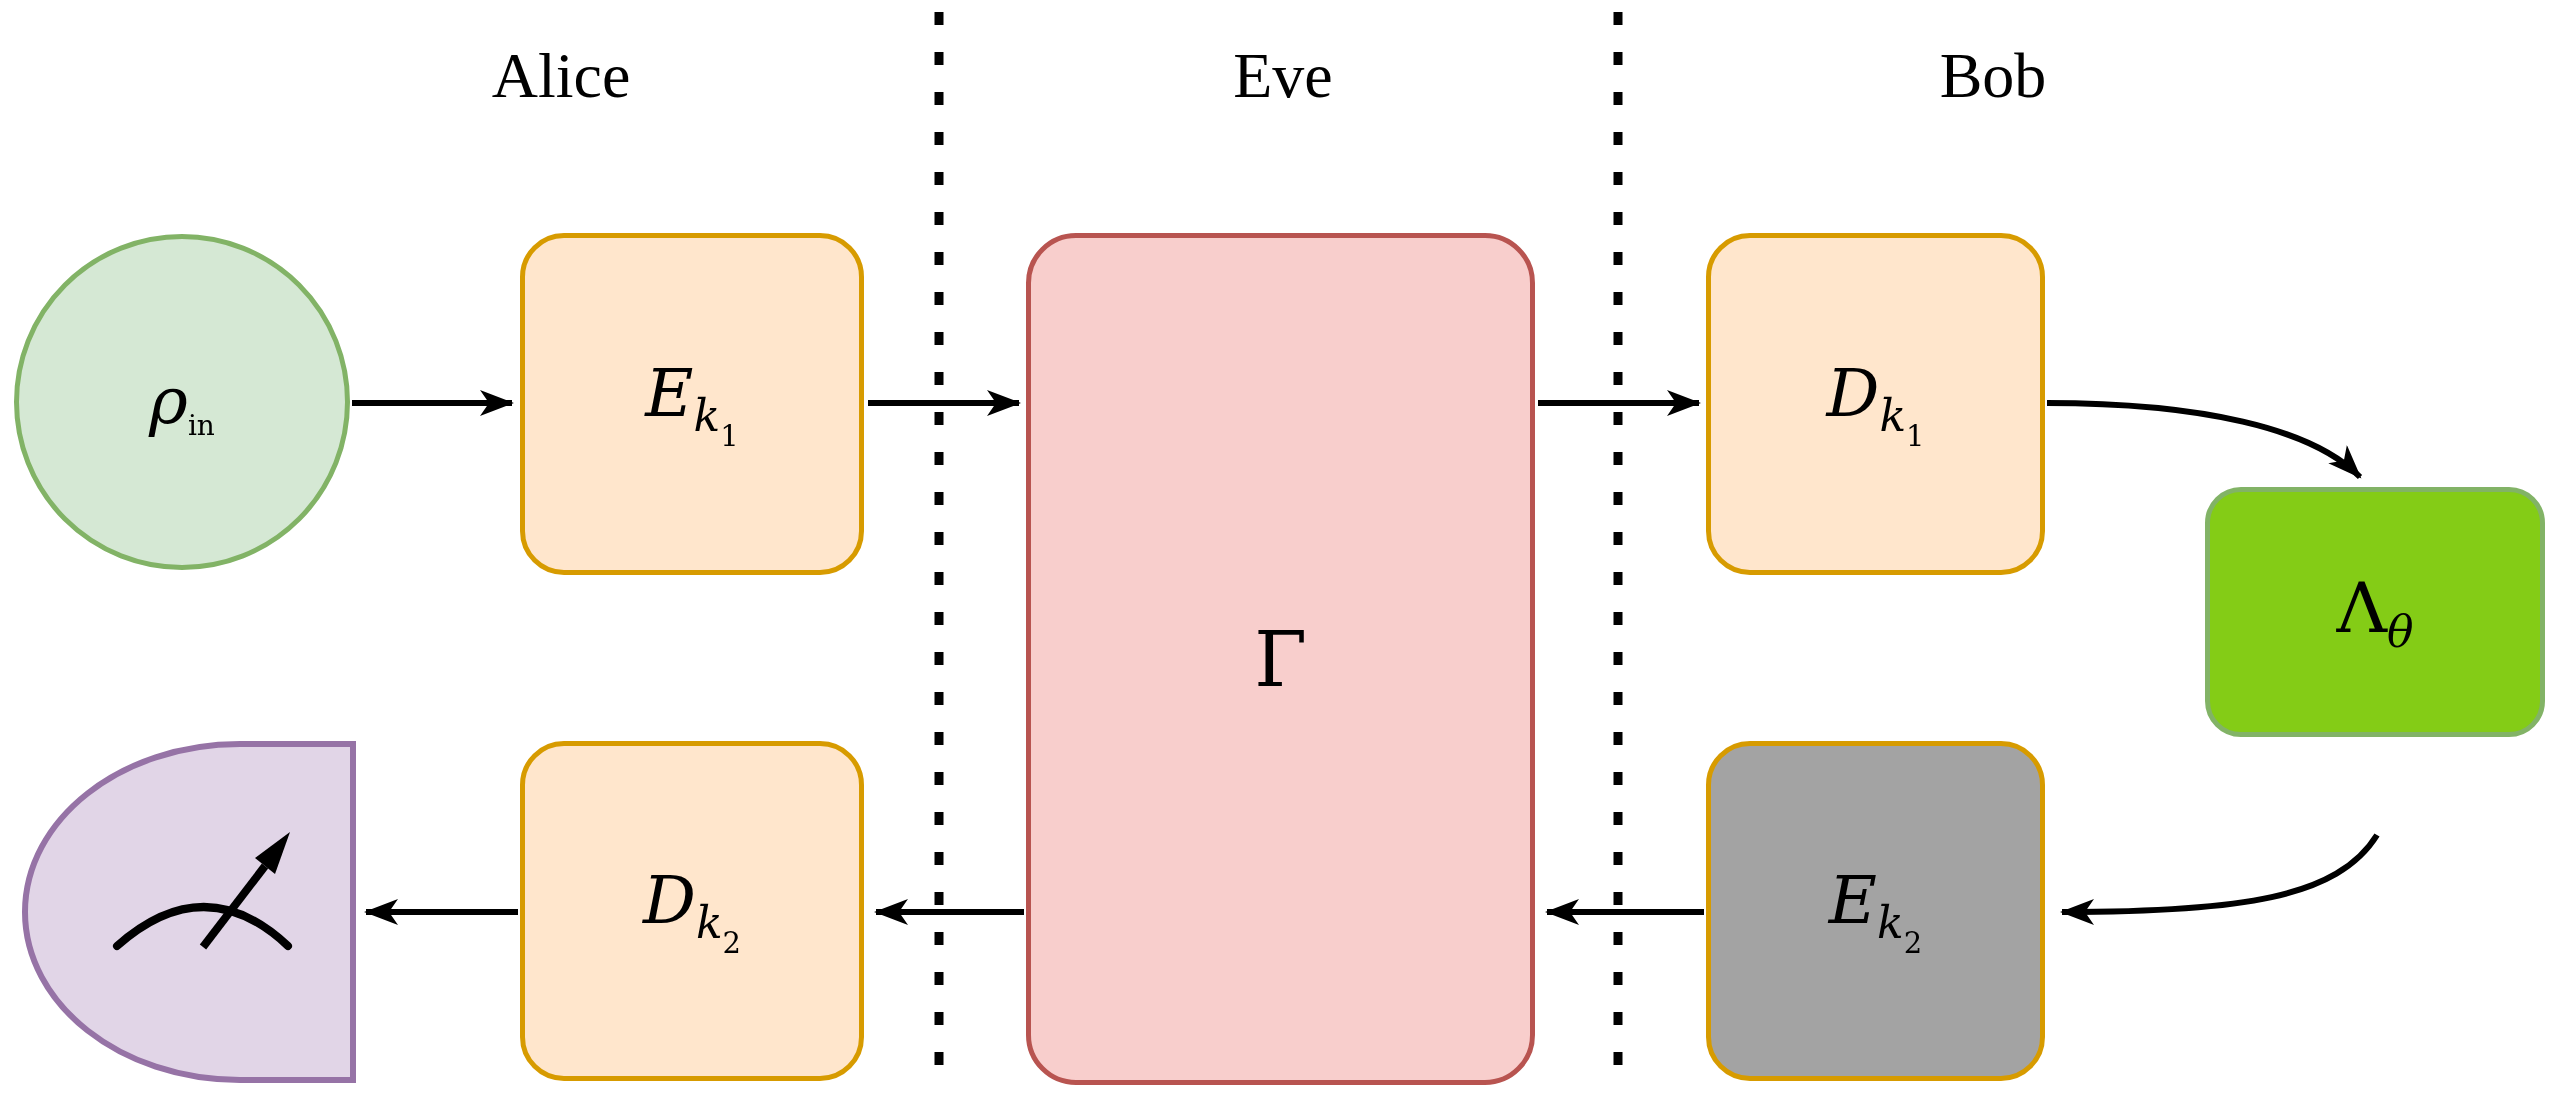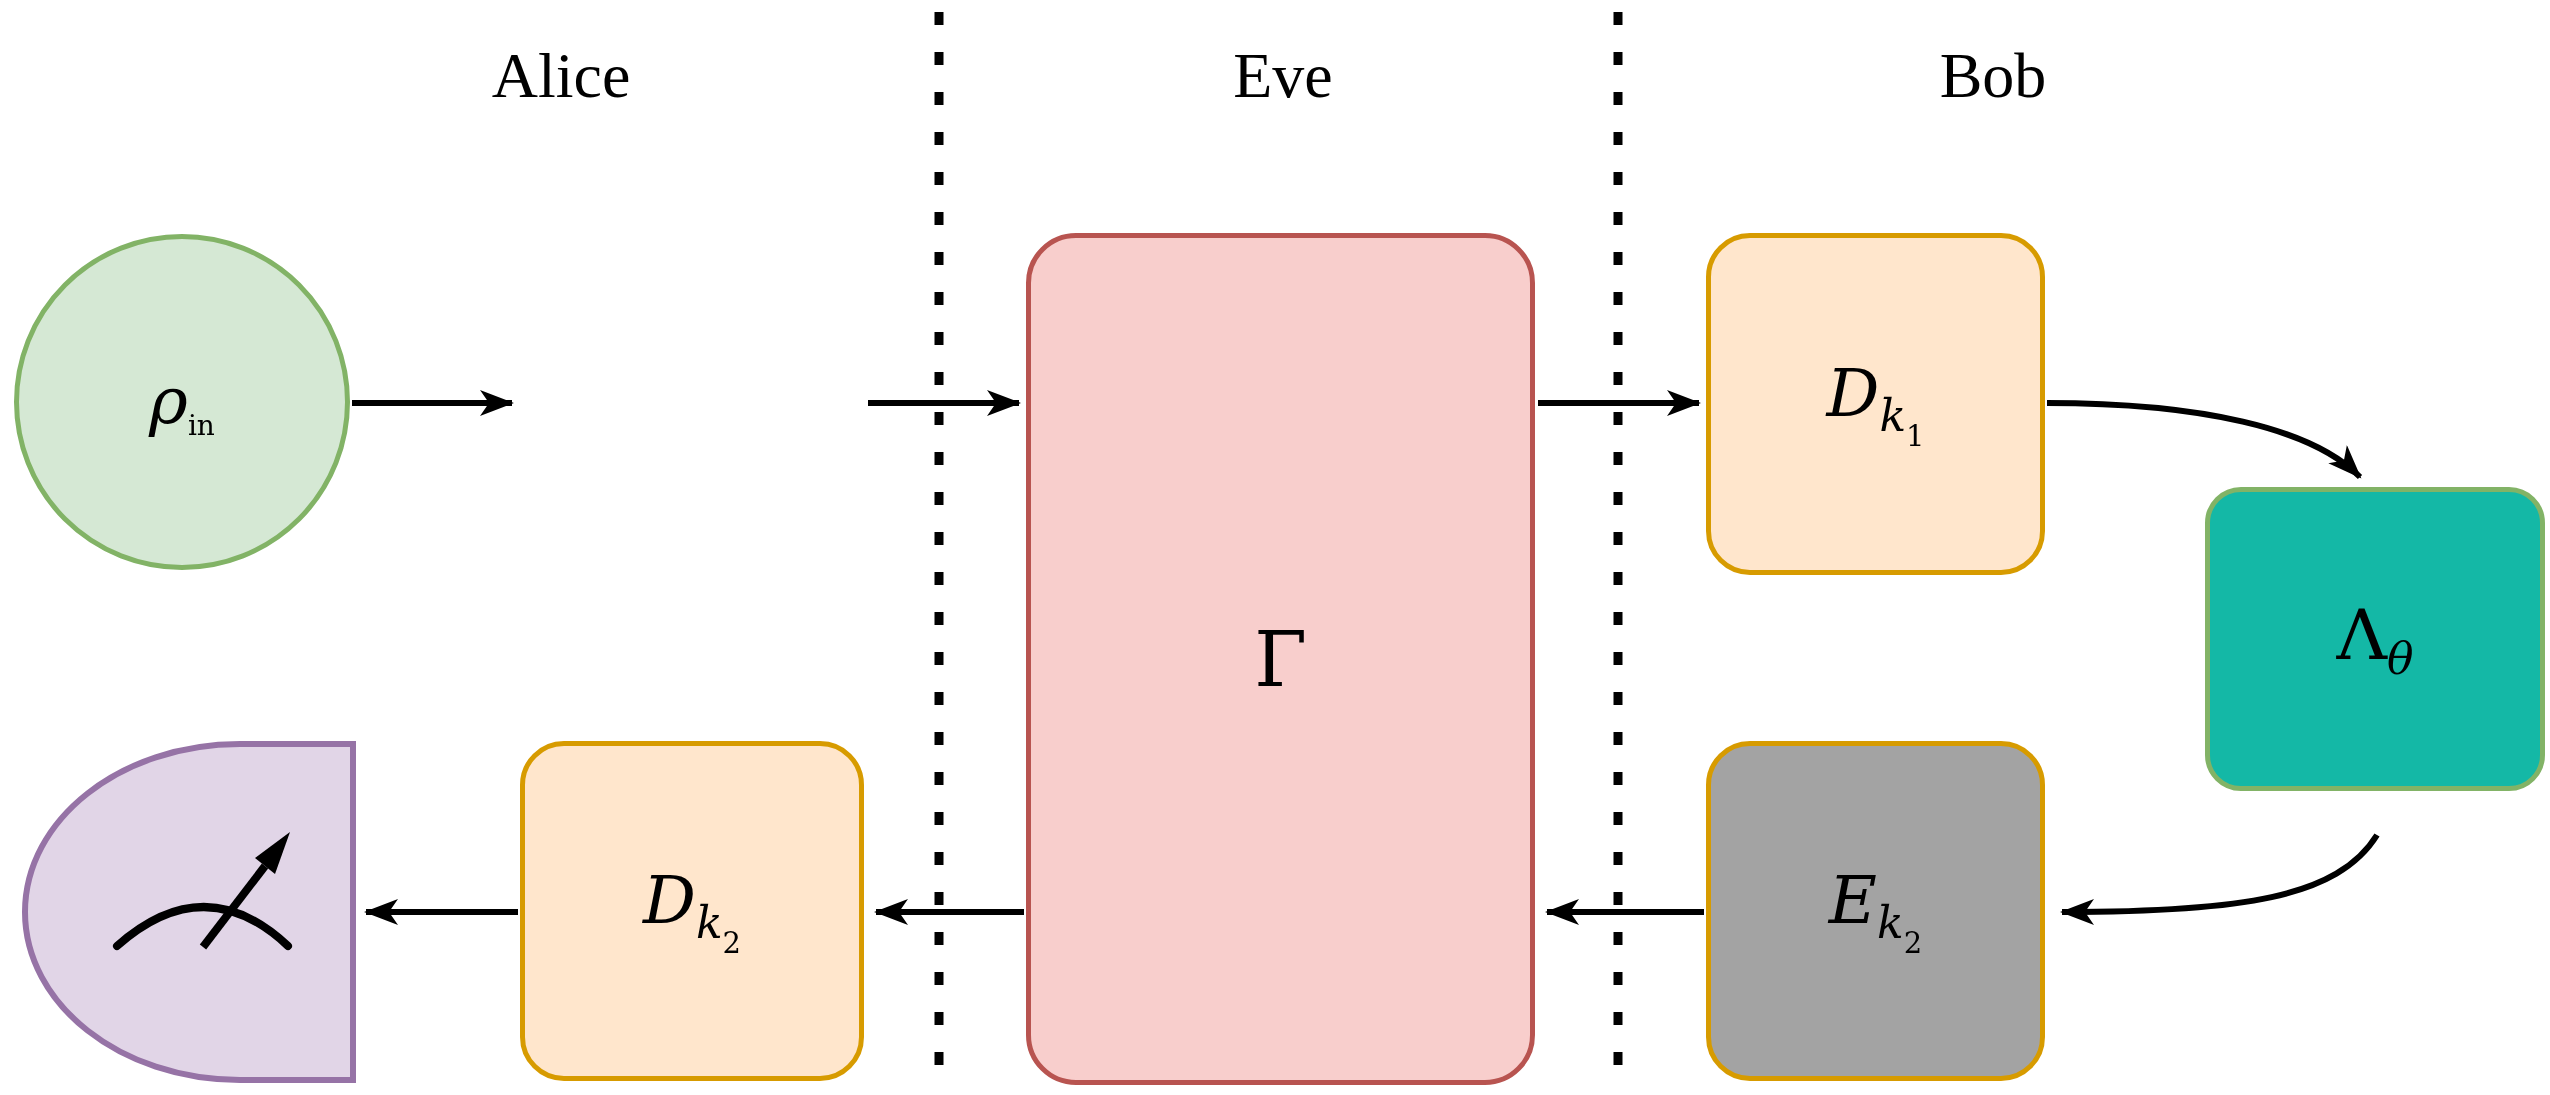--- a/index.html
+++ b/index.html
@@ -13,22 +13,22 @@
 
   .node{position:absolute;display:flex;align-items:center;justify-content:center;box-sizing:border-box;}
   #node-rho{left:14px;top:234px;width:336px;height:336px;border-radius:50%;
             background:#d5e8d4;border:5px solid #82b366;}
   #node-enc1{left:520px;top:233px;width:344px;height:342px;border-radius:44px;
              background:#ffe6cc;border:5px solid #d79b00;}
   #node-gamma{left:1026px;top:233px;width:509px;height:852px;border-radius:50px;
               background:#f8cecc;border:5px solid #b85450;}
   #node-dec1{left:1706px;top:233px;width:339px;height:342px;border-radius:44px;
              background:#ffe6cc;border:5px solid #d79b00;}
-  #node-lambda{left:2205px;top:487px;width:340px;height:304px;border-radius:36px;
-               background:#14b8a6;border:5px solid #82b366;}
+  #node-lambda{left:2205px;top:487px;width:340px;height:250px;border-radius:36px;
+               background:#84cc16;border:5px solid #82b366;}
   #node-enc2{left:1706px;top:741px;width:339px;height:340px;border-radius:44px;
              background:#a3a3a3;border:5px solid #d79b00;}
   #node-dec2{left:520px;top:741px;width:344px;height:340px;border-radius:44px;
              background:#ffe6cc;border:5px solid #d79b00;}
 
   .math{font-family:"DejaVu Serif","Liberation Serif",serif;font-size:66px;color:#000;
         font-style:italic;white-space:nowrap;}
   .math .upright{font-style:normal;}
   .math .sub{font-size:44px;vertical-align:-15px;}
   .math .sub-upright{font-size:28px;vertical-align:-12px;font-style:normal;}
@@ -72,20 +72,23 @@
   </svg>
 
   <div class="col-header" id="header-alice">Alice</div>
   <div class="col-header" id="header-eve">Eve</div>
   <div class="col-header" id="header-bob">Bob</div>
 
   <div class="node" id="node-rho">
     <span class="math"><span>ρ</span><span class="sub-upright">in</span></span>
   </div>
 
+  <div class="node" id="node-enc1">
+    <span class="math"><span>E</span><span class="sub">k</span><span class="subsub">1</span></span>
+  </div>
 
   <div class="node" id="node-gamma">
     <span class="math upright"><span class="upright">Γ</span></span>
   </div>
 
   <div class="node" id="node-dec1">
     <span class="math"><span>D</span><span class="sub">k</span><span class="subsub">1</span></span>
   </div>
 
   <div class="node" id="node-lambda">

